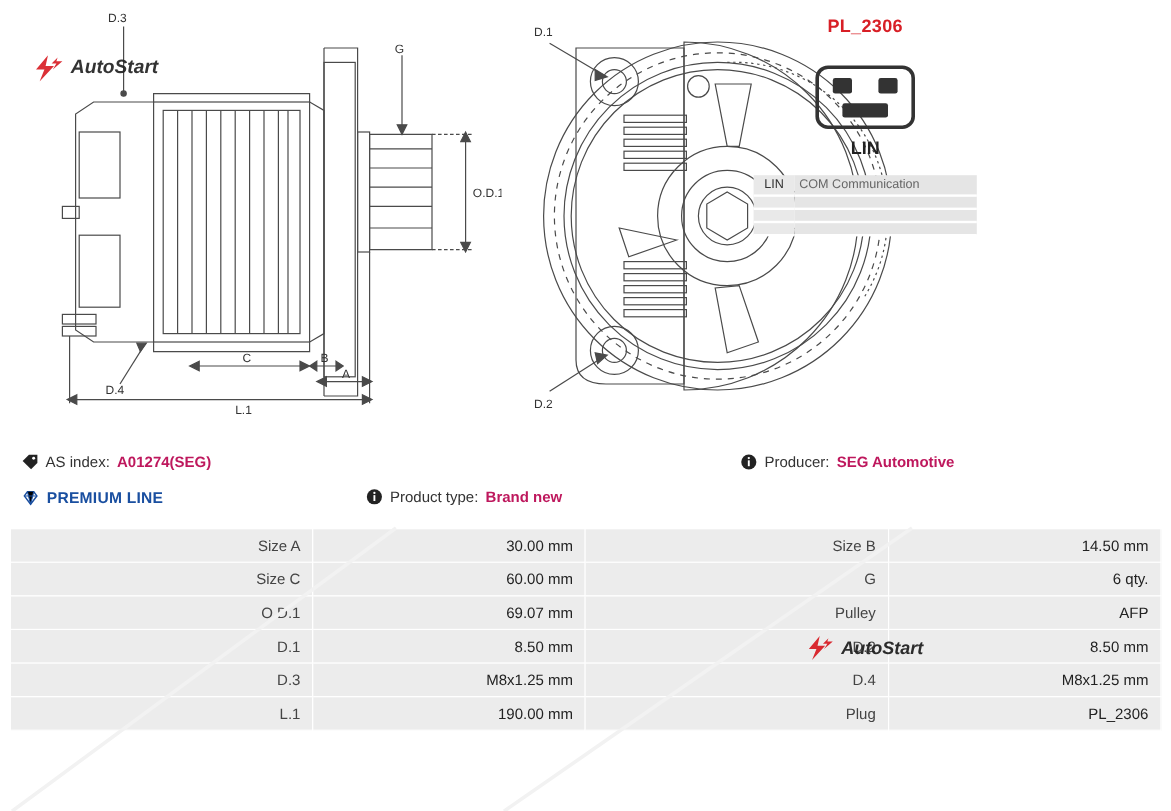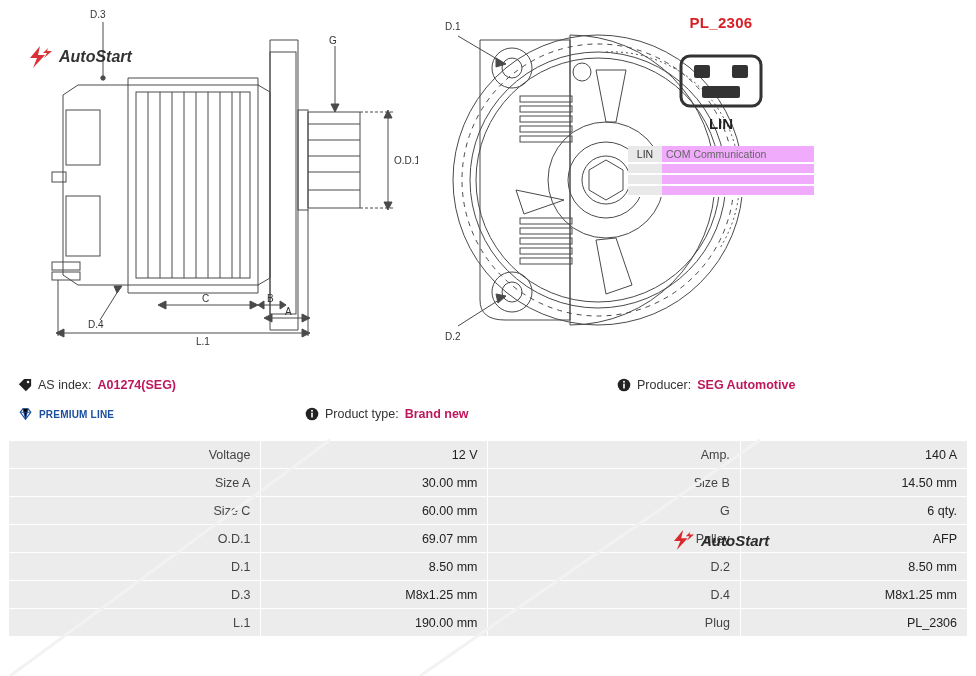--- a/index.html
+++ b/index.html
@@ -32,37 +32,37 @@
   .plug-name {
     text-align: center; font-weight: bold; font-size: 15px;
     color: #222; margin-top: 6px;
   }
   .plug-table { width: 100%; margin-top: 14px; border-collapse: collapse; }
   .plug-table td {
     font-size: 10.5px; color: #666; padding: 2px 4px;
     border-bottom: 2px solid #ffffff;
   }
   .plug-table td.pin { width: 34px; text-align: center; background: #e9e9e9; color:#333; }
-  .plug-table td.desc { background: #f0abfc; }
+  .plug-table td.desc { background: #e5e5e5; }
   .plug-table tr.empty td { height: 11px; }
 
   
   .info {
     position: absolute; top: 370px; left: 0; width: 976px; height: 62px;
     font-size: 12.5px;
   }
   .info-col { position: absolute; }
   .c1 { left: 18px;  top: 8px; }
   .c1b{ left: 18px;  top: 37px; }
   .c2 { left: 305px; top: 8px; }
   .c2b{ left: 305px; top: 37px; }
   .c3 { left: 617px; top: 8px; }
   .info-row { display: flex; align-items: center; gap: 6px; white-space: nowrap; }
   .info-row b { color: #be185d; }
-  .premium { color: #1a4fa0; font-weight: bold; font-size: 10px; letter-spacing:.2px;}
+  .premium { color: #1a4fa0; font-weight: bold; font-size: 13px; letter-spacing:.2px;}
   .ico { flex: 0 0 auto; display: inline-flex; }
 
   
   .seg-logo { position: absolute; right: 6px; top: 392px; width: 186px; }
 
   
   table.specs {
     position: absolute; top: 440px; left: 8px;
     width: 960px; border-collapse: collapse;
     font-size: 12.5px;
@@ -333,26 +333,20 @@
         <span>Producer:</span>
         <b>SEG Automotive</b>
       </div>
     </div>
   </div>
 
 
   <table class="specs">
     <tbody>
       <tr>
-        <td class="lbl">Voltage</td>
-        <td class="val">12 V</td>
-        <td class="lbl">Amp.</td>
-        <td class="val">140 A</td>
-      </tr>
-      <tr>
         <td class="lbl">Size A</td>
         <td class="val">30.00 mm</td>
         <td class="lbl">Size B</td>
         <td class="val">14.50 mm</td>
       </tr>
       <tr>
         <td class="lbl">Size C</td>
         <td class="val">60.00 mm</td>
         <td class="lbl">G</td>
         <td class="val">6 qty.</td>

